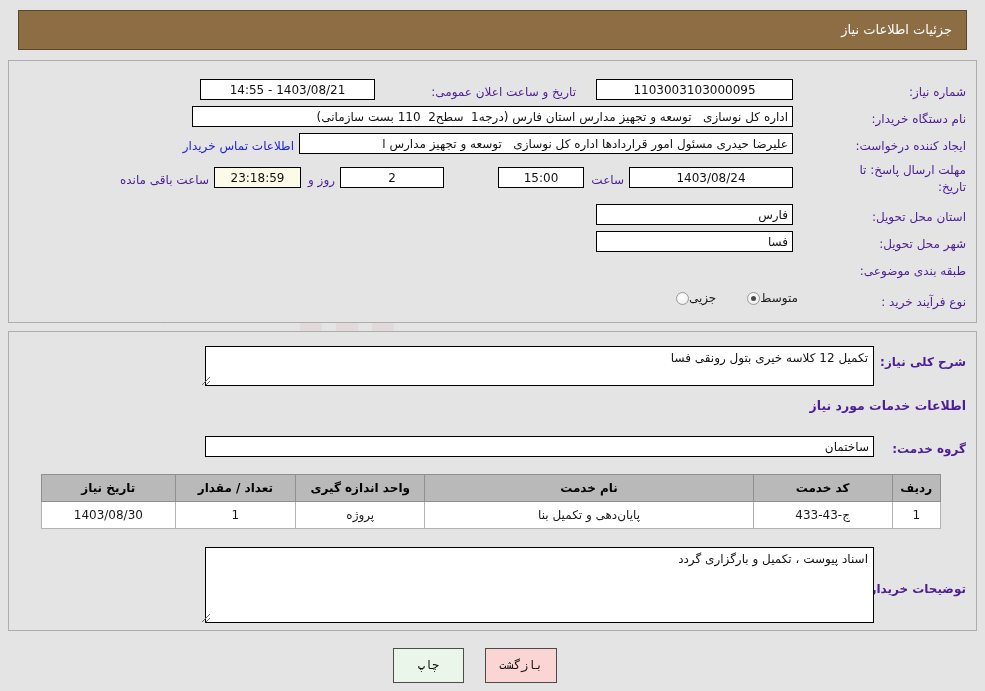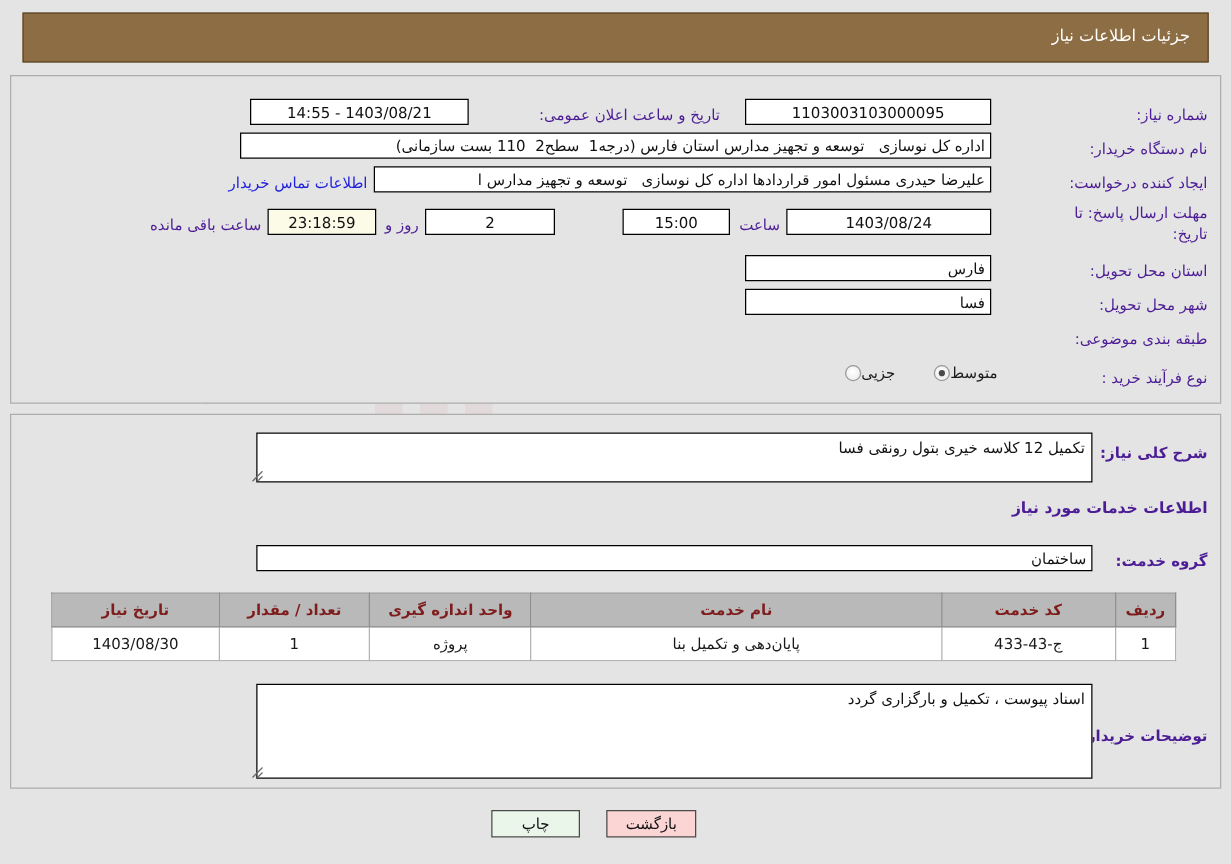--- a/index.html
+++ b/index.html
@@ -151,39 +151,39 @@
     background: #ffffff;
     font-size: 12px;
   }
   table.svc th {
     background: #b9b9b9;
     border: 1px solid #8f8f8f;
     font-weight: bold;
     height: 26px;
     padding: 0 6px;
     text-align: center;
-    color: #7f1d1d;
+    color: #000000;
     font-size: 12px;
   }
   table.svc td {
     border: 1px solid #b3b3b3;
     height: 26px;
     padding: 0 6px;
     text-align: center;
     color: #1a1a1a;
     background: #ffffff;
   }
 
   
   .btn {
     position: absolute;
-    height: 22px;
+    height: 35px;
     border: 1px solid #4b4b4b;
     box-sizing: border-box;
-    font-family: Liberation Serif, serif;
+    font-family: Liberation Mono, monospace;
     font-size: 12px;
     color: #111;
     cursor: pointer;
     line-height: 20px;
     padding: 0;
   }
   .btn-print  { background: #eaf6ea; }
   .btn-back   { background: #fbd4d4; margin-left: 32px; }
 
   

